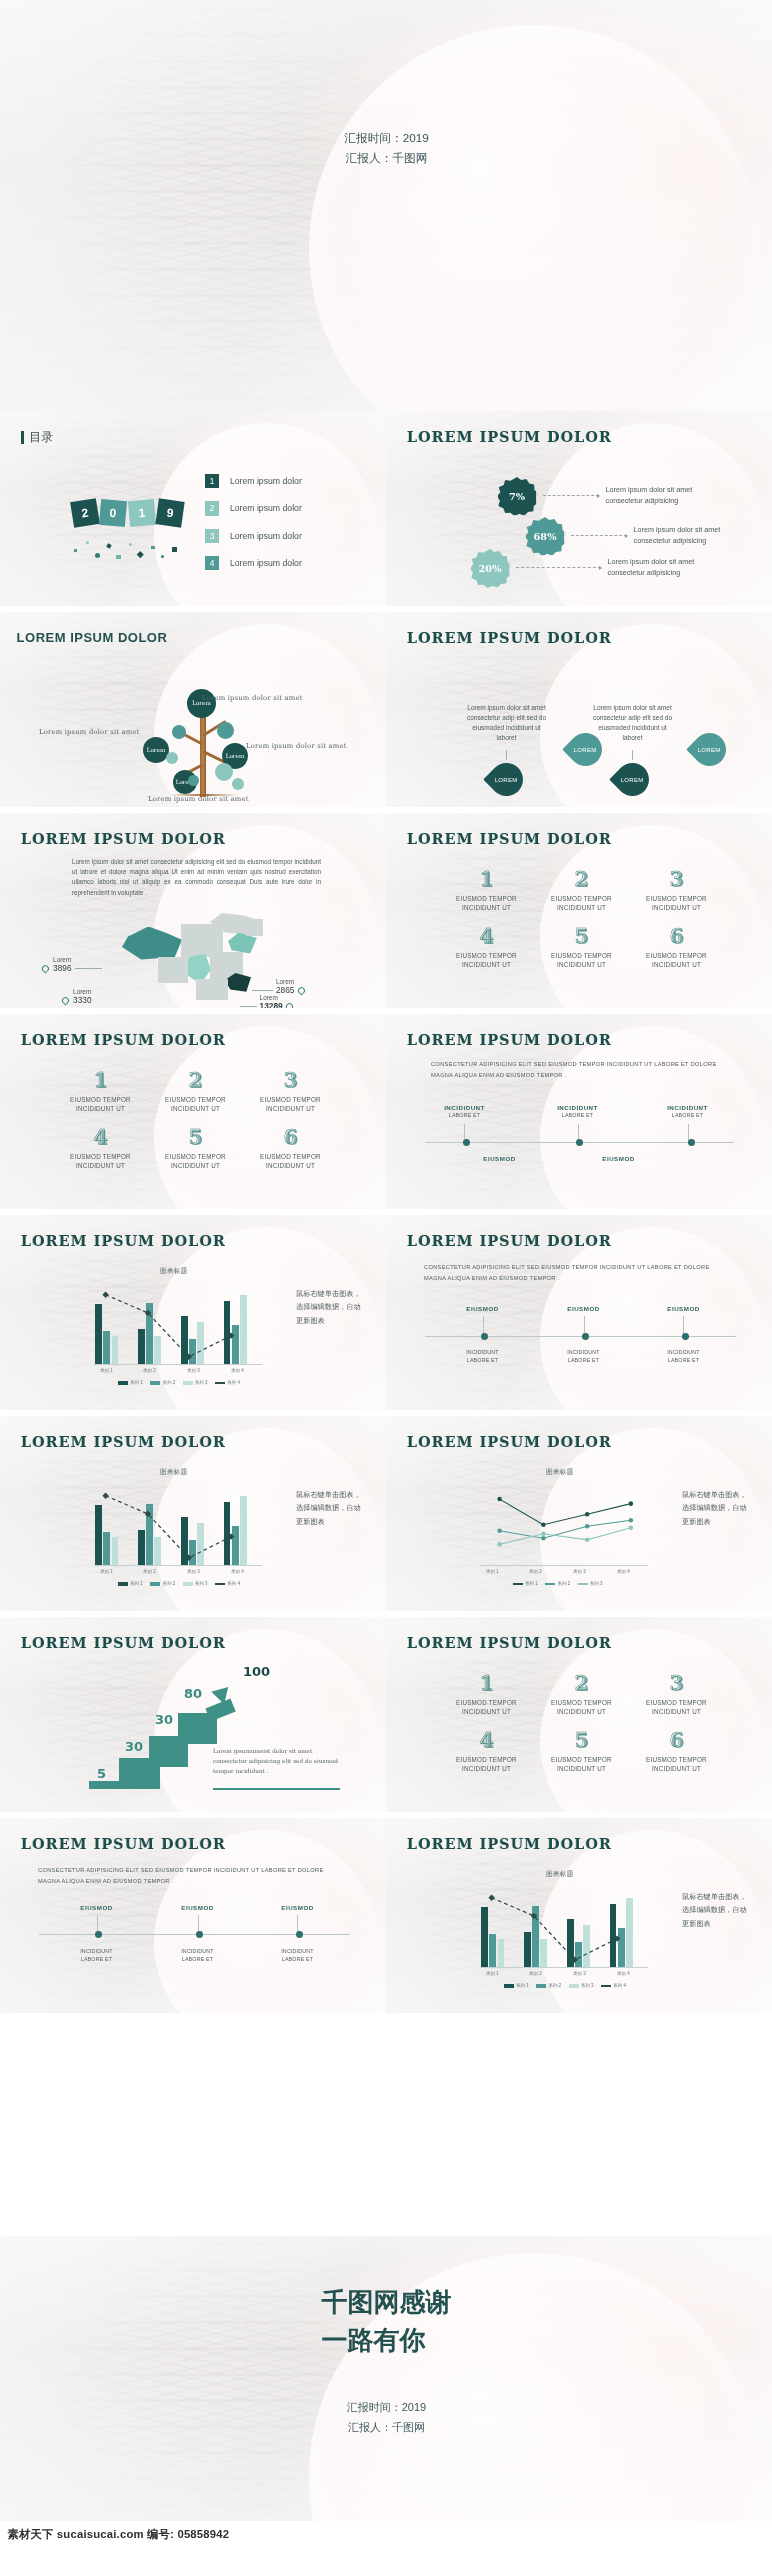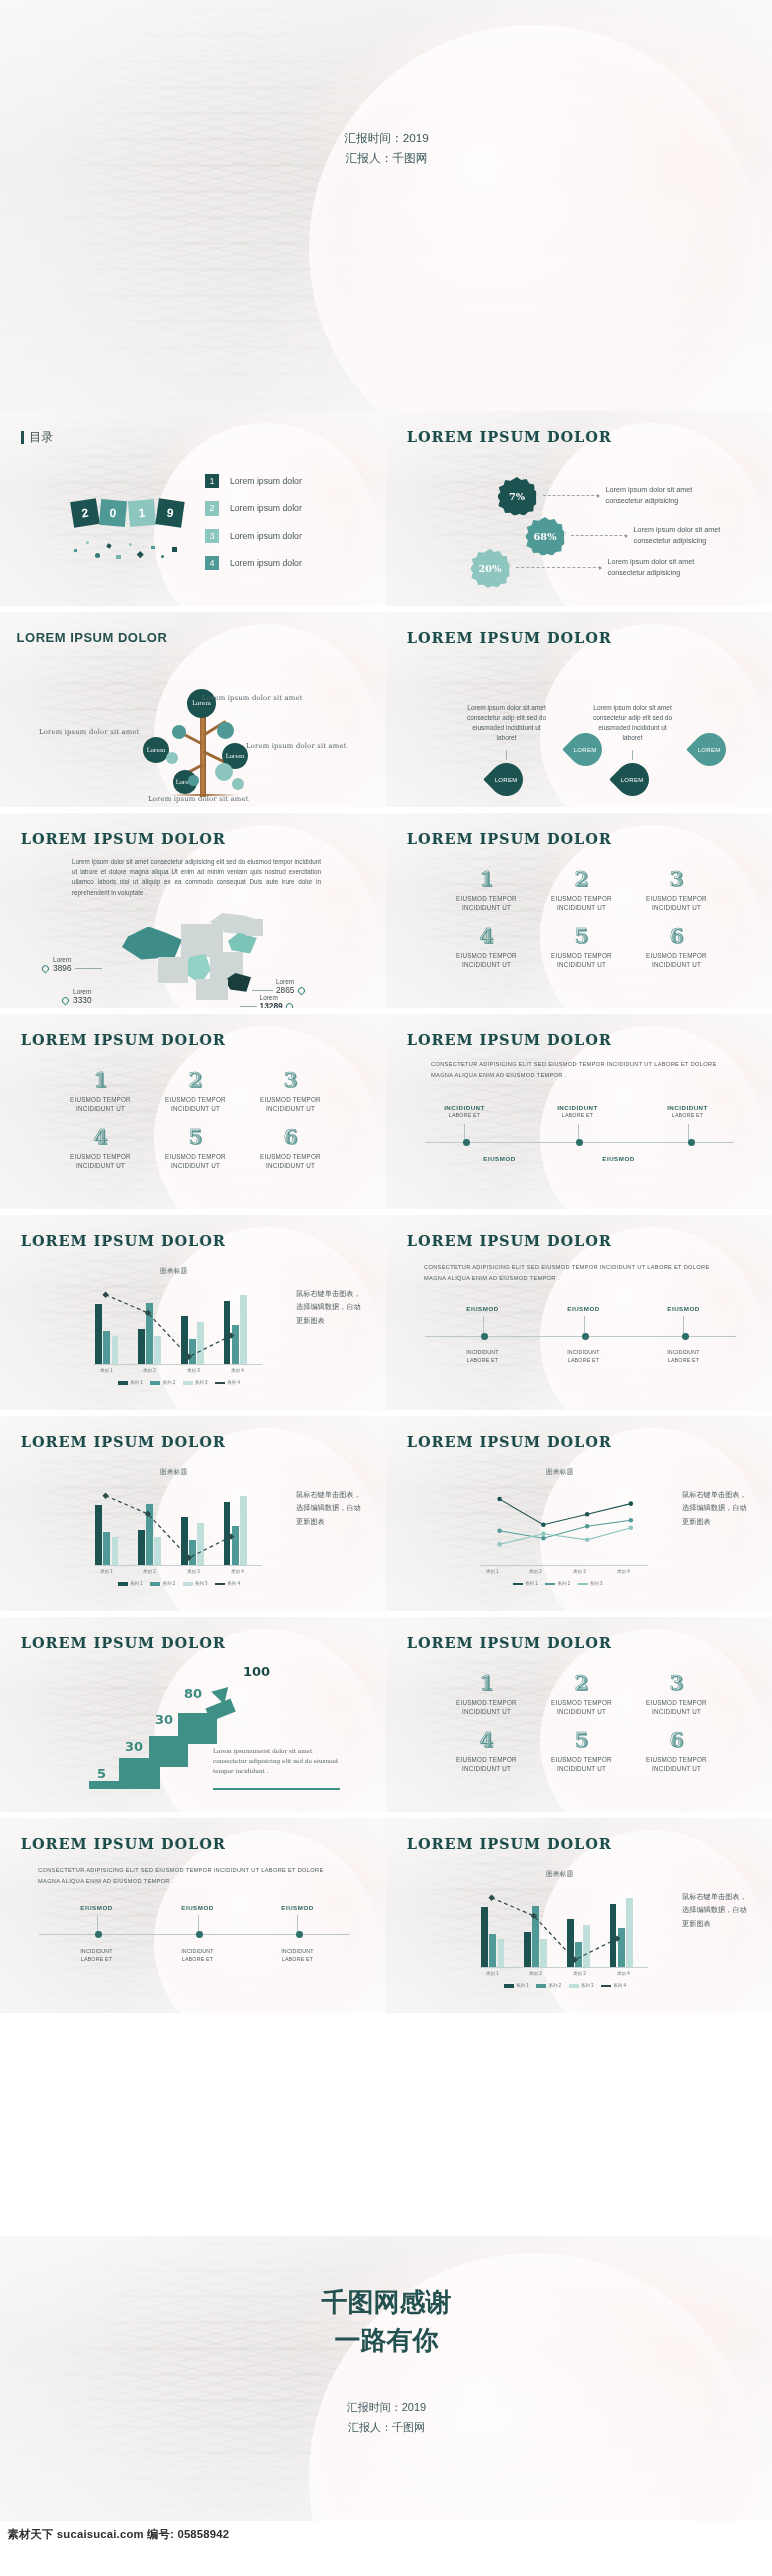--- a/index.html
+++ b/index.html
@@ -141,21 +141,21 @@
   .stairnum.big{font-size:13px;color:#1b4a48;}
   .arrowhead{position:absolute;width:0;height:0;border-left:9.8px solid transparent;
     border-right:9.8px solid transparent;border-bottom:15px solid #3f9087;transform:rotate(44deg);}
   .stair-note{position:absolute;left:213px;top:130px;width:130px;font-size:5.7px;line-height:1.72;
     color:#4f5e64;font-family:"DejaVu Serif",serif;}
   .stair-rule{position:absolute;left:213px;top:171px;width:127px;height:1.5px;background:#3f9087;}
 
   
   #outro{position:absolute;left:0;top:2236px;width:773px;height:285px;overflow:hidden;}
   #outro .outro-inner{position:absolute;inset:0;display:flex;flex-direction:column;align-items:center;padding-top:48px;}
-  .outro-title{font-size:26px;font-weight:700;color:#23514f;line-height:1.45;text-align:center;}
+  .outro-title{font-size:26px;font-weight:700;color:#23514f;line-height:1.45;text-align:left;}
   .outro-sub{margin-top:39px;font-size:11px;line-height:1.8;color:#3b585b;text-align:center;}
 
   
   #footer{position:absolute;left:0;top:2521px;width:773px;height:55px;background:#fff;}
   .footer-txt{position:absolute;left:7.5px;top:6px;font-size:11.3px;font-weight:700;color:#2f2f33;letter-spacing:0.2px;}
 </style>
 </head>
 <body>
 
 <section id="hero">

